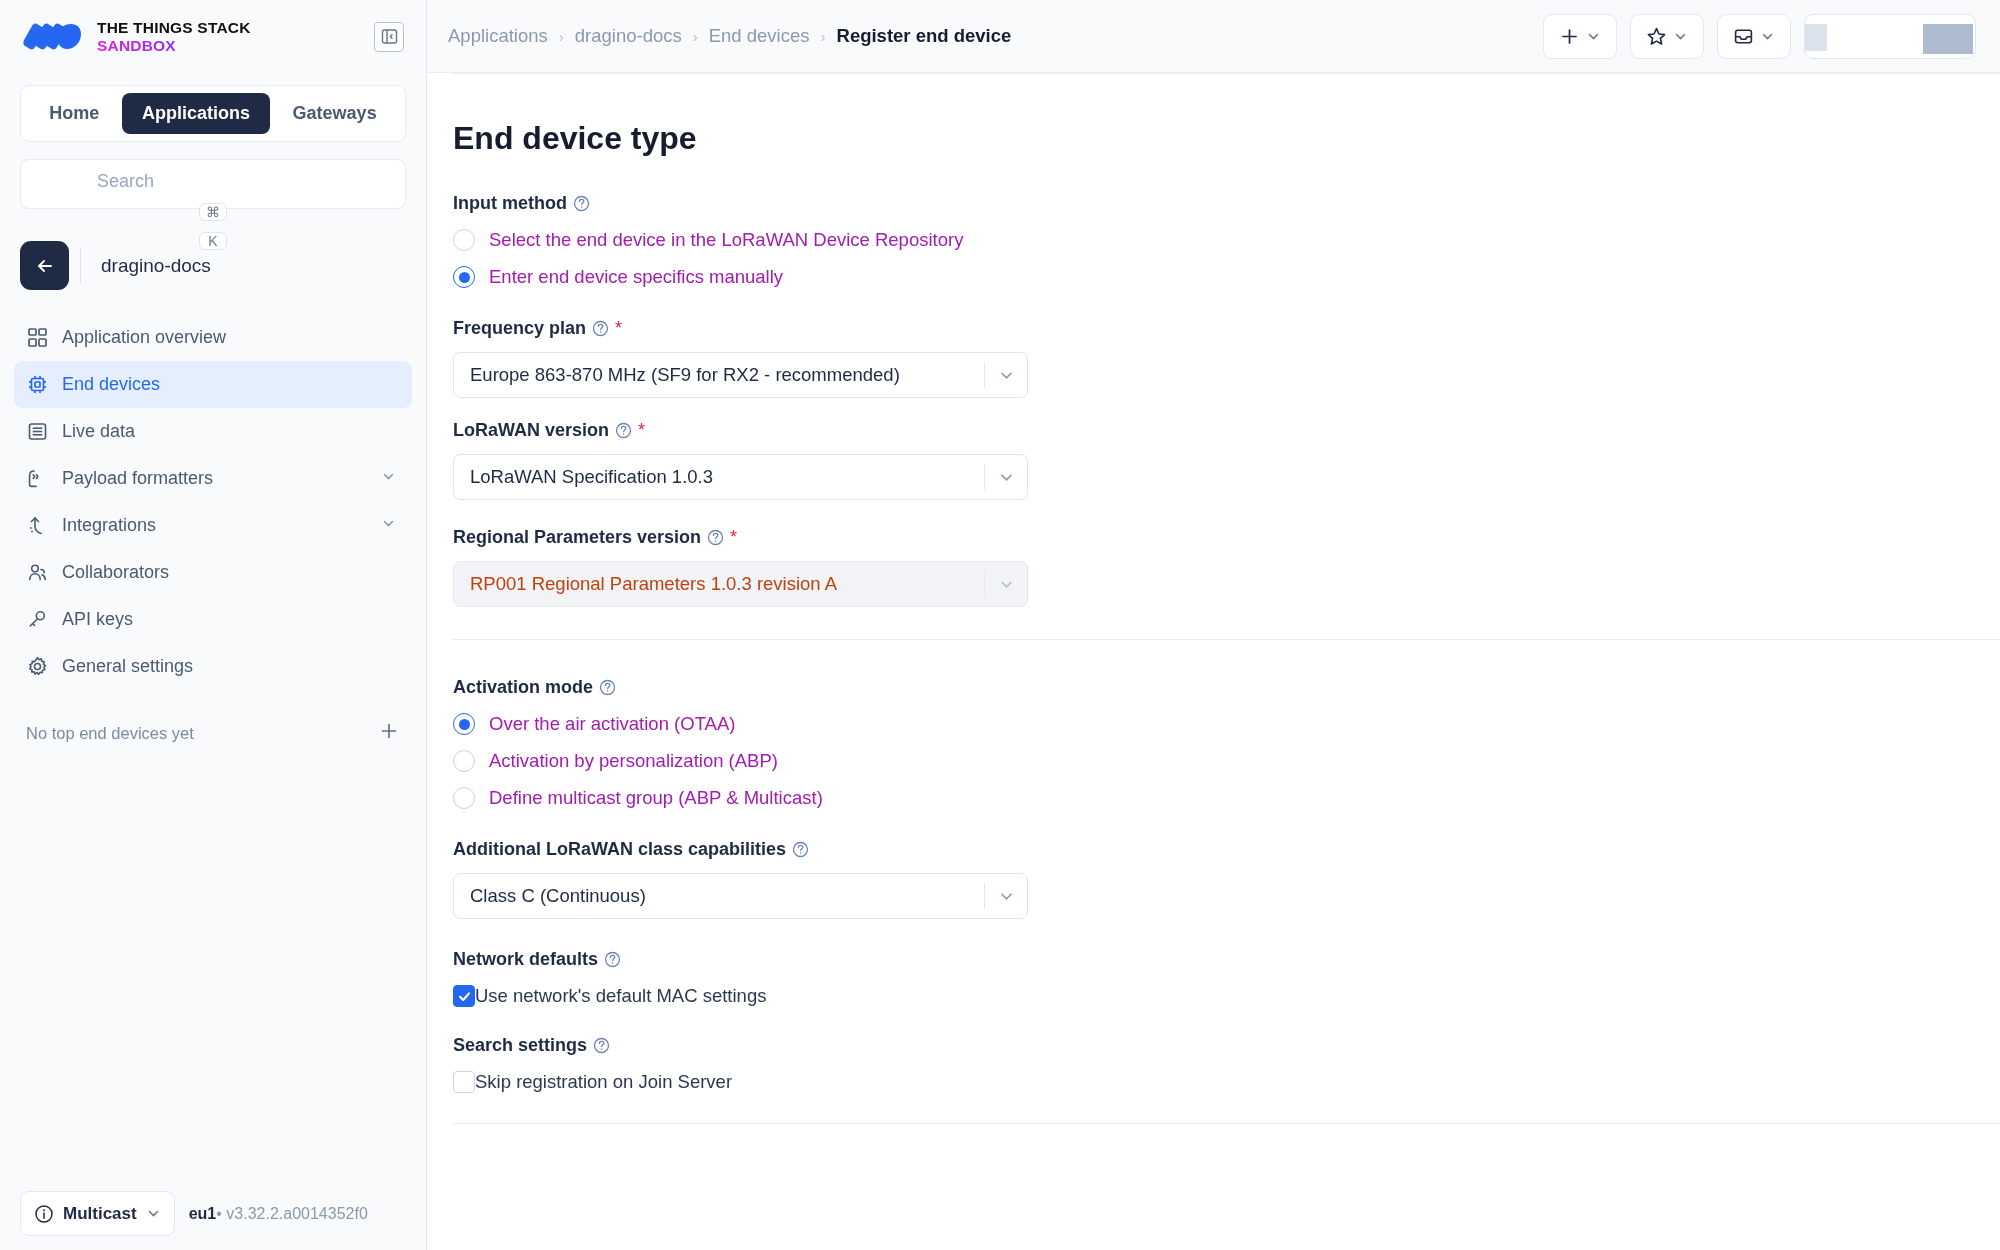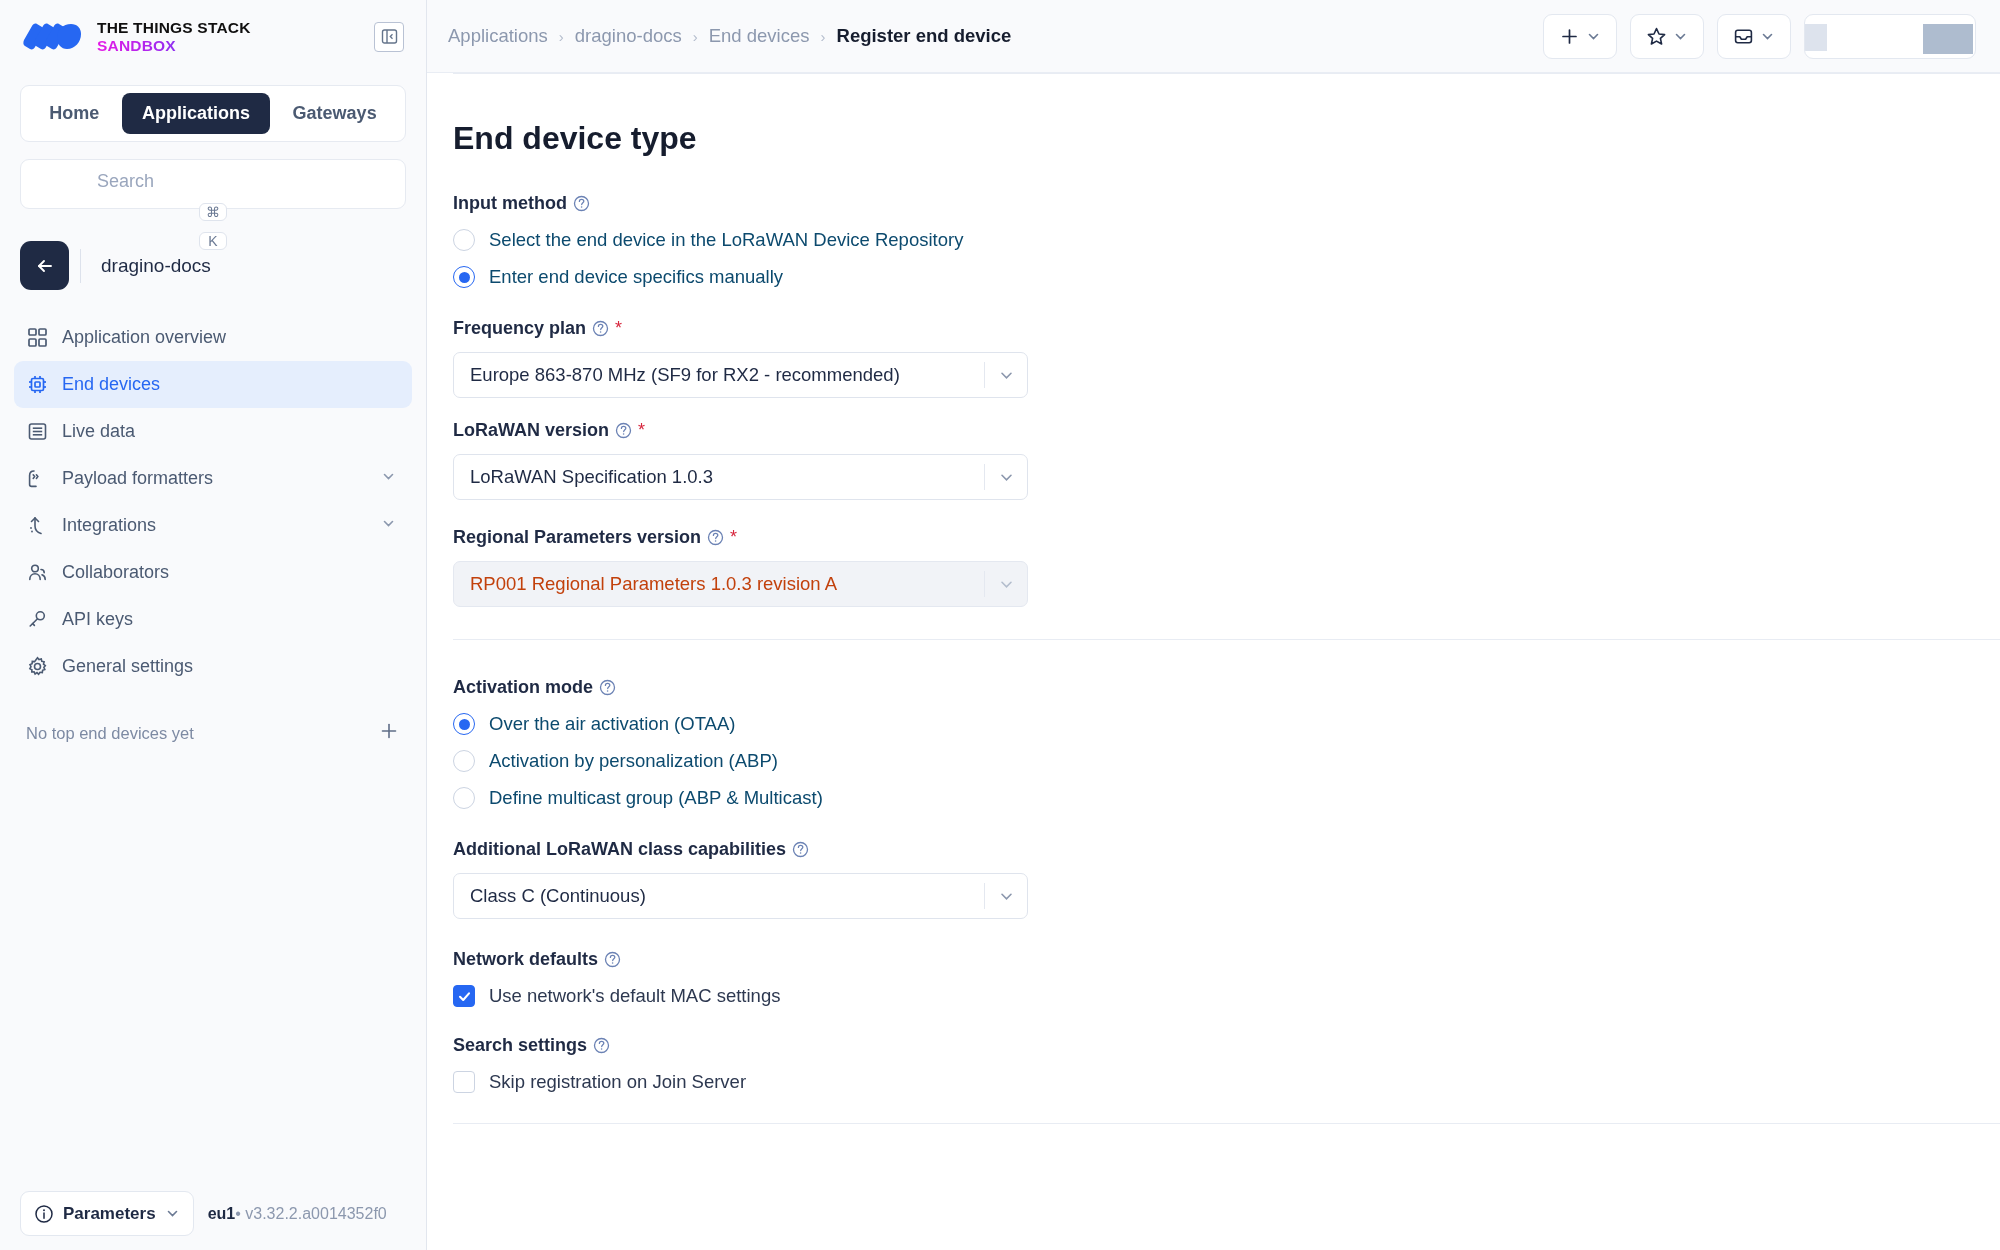--- a/index.html
+++ b/index.html
@@ -154,40 +154,40 @@
 
   .radio-row { display: flex; align-items: center; gap: 14px; margin-top: 15px; cursor: pointer; }
   .radio {
     width: 22px; height: 22px; border-radius: 50%; border: 1.6px solid #ccd4e2;
     background: #fff; flex: none; display: flex; align-items: center; justify-content: center;
   }
   .radio.checked { border-color: #2667f2; }
   .radio.checked::after {
     content: ""; width: 11px; height: 11px; border-radius: 50%; background: #2667f2;
   }
-  .radio-txt { font-size: 18.5px; color: #0c4a6e; }
+  .radio-txt { font-size: 18.5px; color: #a21caf; }
 
   .select {
     width: 575px; height: 46px; margin-top: 13px;
     border: 1px solid #dfe4ed; border-radius: 7px; background: #fff;
     display: flex; align-items: center; cursor: pointer;
   }
   .select.disabled { background: #f1f3f7; border-color: #e4e8f0; cursor: default; }
   .select-val { flex: 1; padding: 0 16px; font-size: 18.5px; color: #1f2a44; }
   .select.disabled .select-val { color: #c2410c; }
   .select-sep { width: 1px; height: 26px; background: #e4e8f0; }
   .select-arrow { width: 42px; display: flex; align-items: center; justify-content: center; }
 
   .adv-link {
     display: inline-block; margin-top: 0;
     font-size: 18.5px; color: #1f2a44; text-decoration: underline; cursor: pointer;
   }
   .divider { height: 1px; background: #e8ecf3; width: 1570px; }
 
-  .check-row { display: flex; align-items: center; gap: 14px; margin-top: 15px; cursor: pointer; }
+  .check-row { display: flex; align-items: center; margin-top: 15px; cursor: pointer; }
   .checkbox {
     width: 22px; height: 22px; border-radius: 4px; border: 1.6px solid #ccd4e2;
     background: #fff; flex: none; display: flex; align-items: center; justify-content: center;
   }
   .checkbox.checked { background: #2667f2; border-color: #2667f2; }
   .check-txt { font-size: 18.5px; color: #2d3850; }
 
   .help { cursor: pointer; display: inline-flex; }
 </style>
 </head>
@@ -369,21 +369,21 @@
       </div>
     </div>
 
     <div class="sb-footer">
       <div class="res-btn">
         <svg width="20" height="20" viewBox="0 0 20 20" fill="none" stroke="#1f2a44" stroke-width="1.5">
           <circle cx="10" cy="10" r="8"></circle>
             <line x1="10" y1="9" x2="10" y2="14.2" stroke-linecap="round"></line>
           <circle cx="10" cy="6.3" r="0.95" fill="#1f2a44" stroke="none"></circle>
         </svg>
-        <span class="res-label">Parameters</span>
+        <span class="res-label">Multicast</span>
         <svg width="15" height="15" viewBox="0 0 15 15" fill="none" stroke="#6b7a94" stroke-width="1.6" stroke-linecap="round">
             <polyline points="3.5,5.5 7.5,9.5 11.5,5.5"></polyline>
           </svg>
       </div>
       <div class="ver-line">
         <span class="ver-cluster">eu1</span><span>•</span> <span>v3.32.2.a0014352f0</span>
       </div>
     </div>
   </aside>
 

